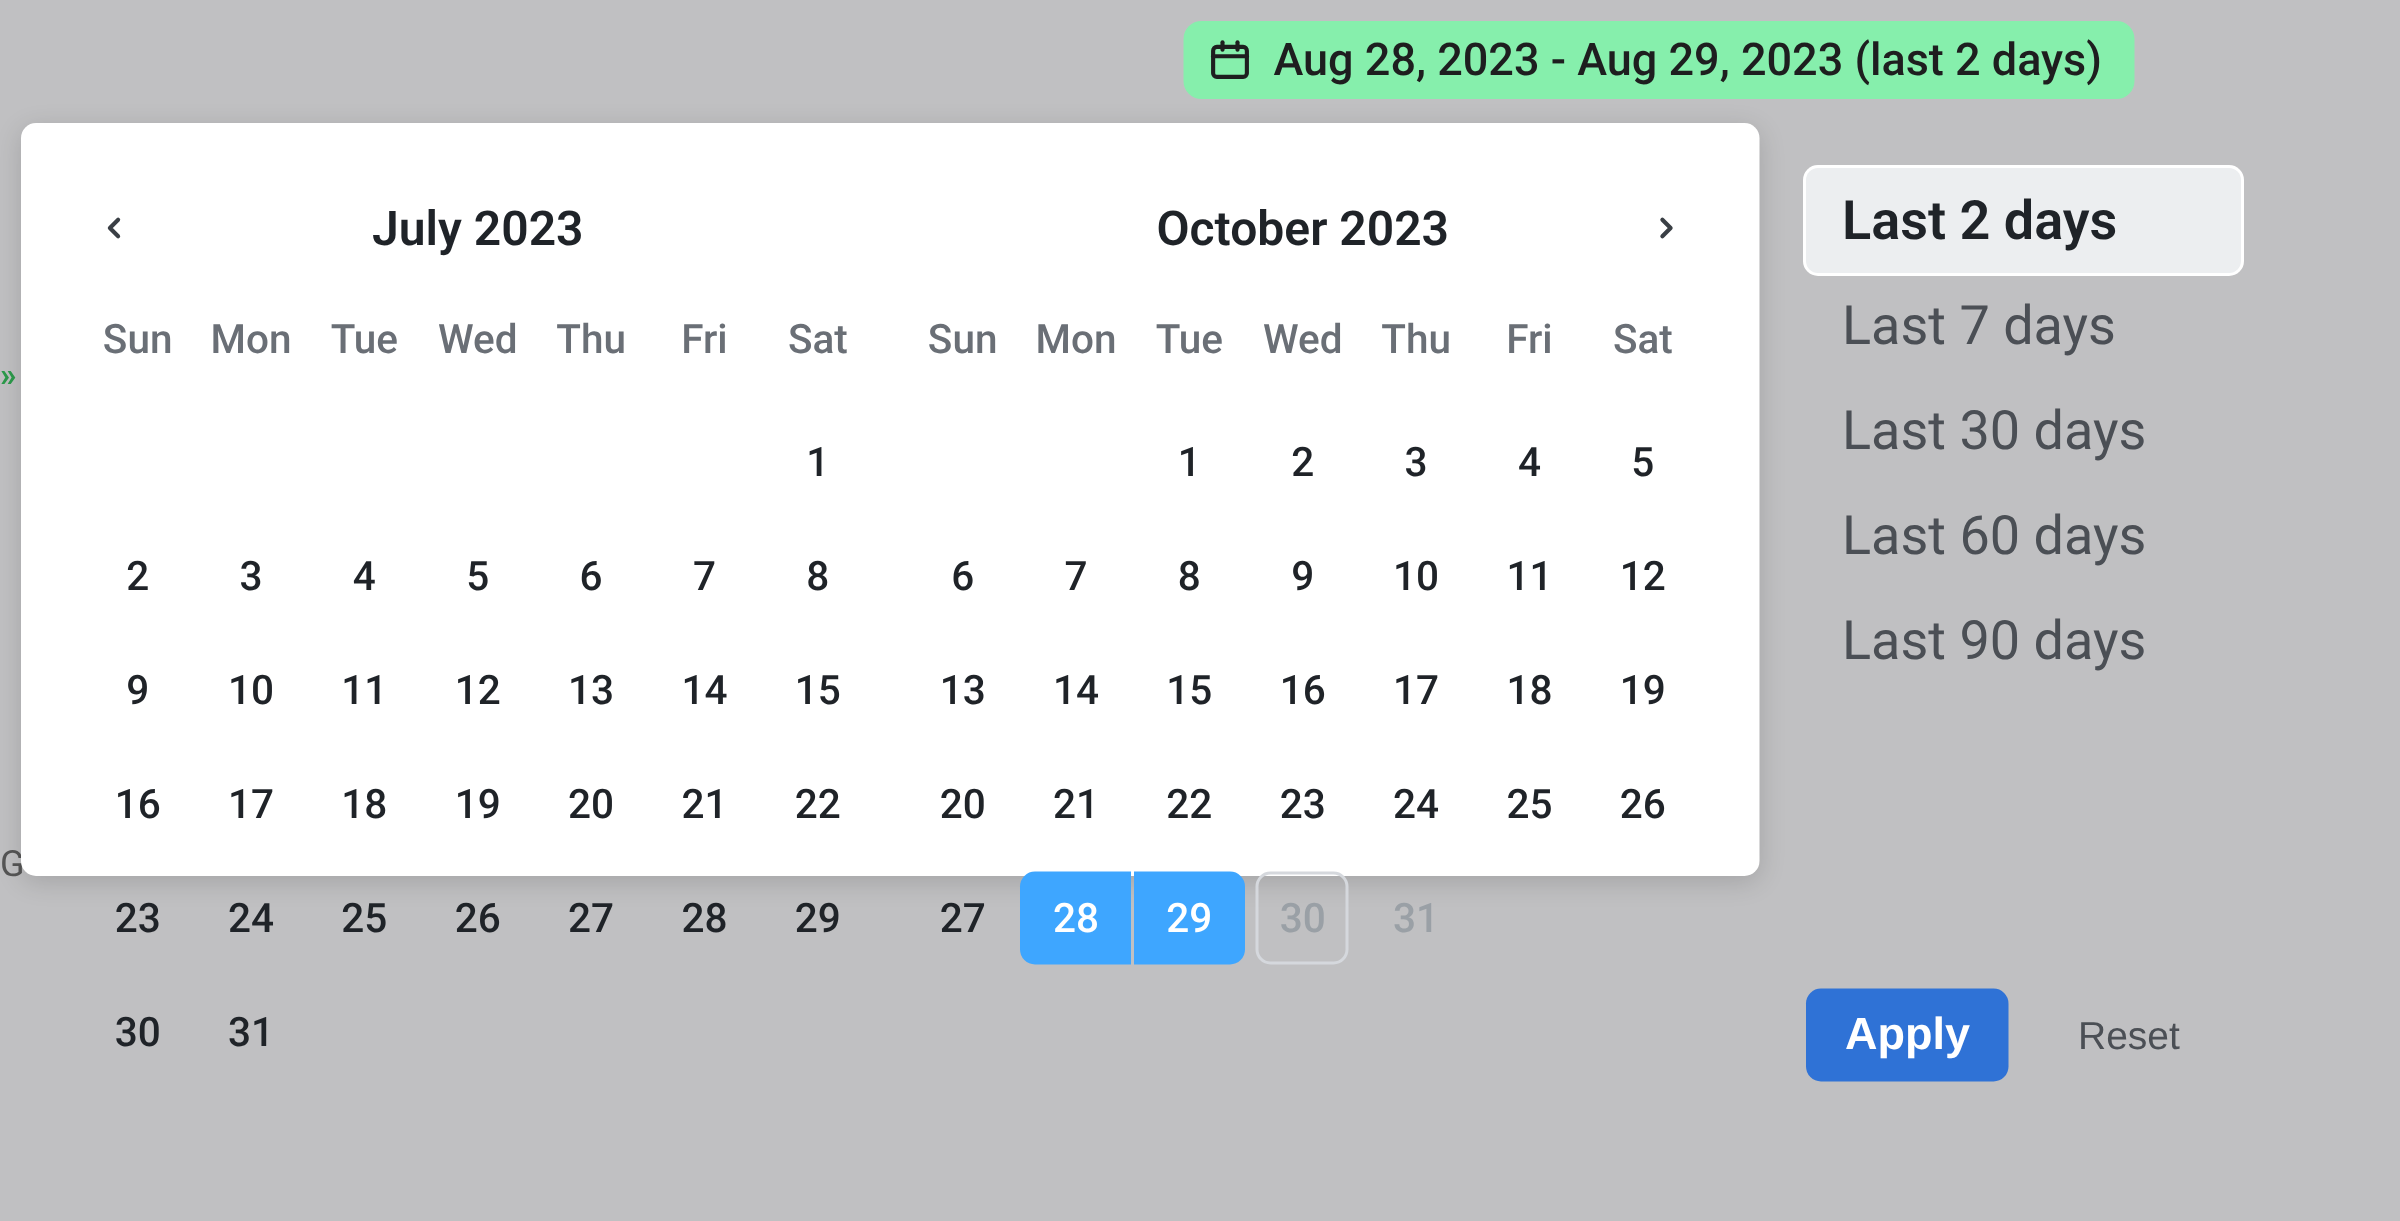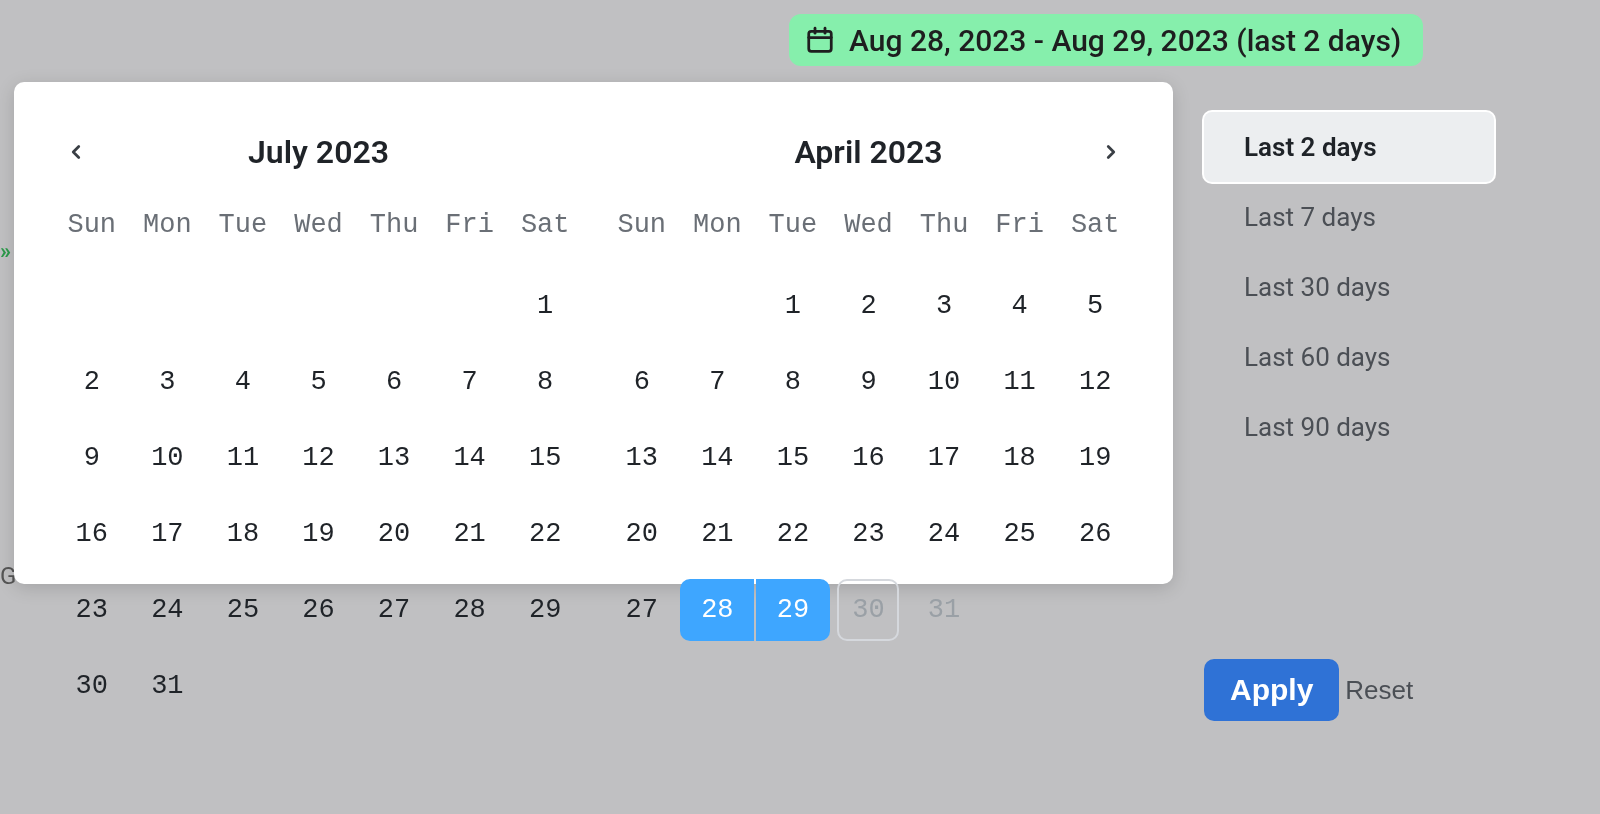--- a/index.html
+++ b/index.html
@@ -79,21 +79,20 @@
     cursor: pointer;
     color: #3a3f45;
   }
   .nav-prev { left: 0; }
   .nav-next { right: 0; }
 
   .grid {
     display: grid;
     grid-template-columns: repeat(7, 1fr);
     text-align: center;
-    font-family: Liberation Mono, monospace;
   }
   .dow {
     font-size: 27px;
     color: #6a6f76;
     font-weight: 500;
     padding-bottom: 28px;
   }
   .day {
     height: 76px;
     display: flex;
@@ -132,41 +131,42 @@
 
   
   .sidebar {
     position: absolute;
     top: 112px;
     left: 1204px;
     width: 290px;
   }
   .preset {
     height: 70px;
-    padding: 0 40px;
-    display: flex;
-    align-items: center;
-    font-size: 26px;
+    padding: 0 24px;
+    display: flex;
+    align-items: center;
+    font-size: 36px;
     color: #4b4f55;
     border-radius: 8px;
     cursor: pointer;
   }
   .preset.selected {
     background: #eceef0;
     color: #1f2328;
     font-weight: 600;
     box-shadow: 0 0 0 2px #fff;
   }
 
   .actions {
     position: absolute;
     top: 659px;
     left: 1204px;
     display: flex;
     align-items: center;
+    gap: 40px;
   }
   .btn-apply {
     background: #2f72d6;
     color: #fff;
     font-size: 30px;
     font-weight: 600;
     padding: 14px 26px;
     border-radius: 10px;
     cursor: pointer;
     border: none;
@@ -270,21 +270,21 @@
           <div class="day">27</div>
           <div class="day">28</div>
           <div class="day">29</div>
           <div class="day">30</div>
           <div class="day">31</div>
         </div>
     </div>
 
     <div class="month">
       <div class="month-header">
-        <div class="month-title">April 2023</div>
+        <div class="month-title">October 2023</div>
         <div class="nav-btn nav-next">
           <svg width="22" height="22" viewBox="0 0 24 24" fill="none" stroke="#3a3f45" stroke-width="3" stroke-linecap="round" stroke-linejoin="round">
               <polyline points="9 18 15 12 9 6"></polyline>
             </svg>
         </div>
       </div>
       <div class="grid" id="grid-right">
           <div class="dow">Sun</div>
           <div class="dow">Mon</div>
           <div class="dow">Tue</div>

